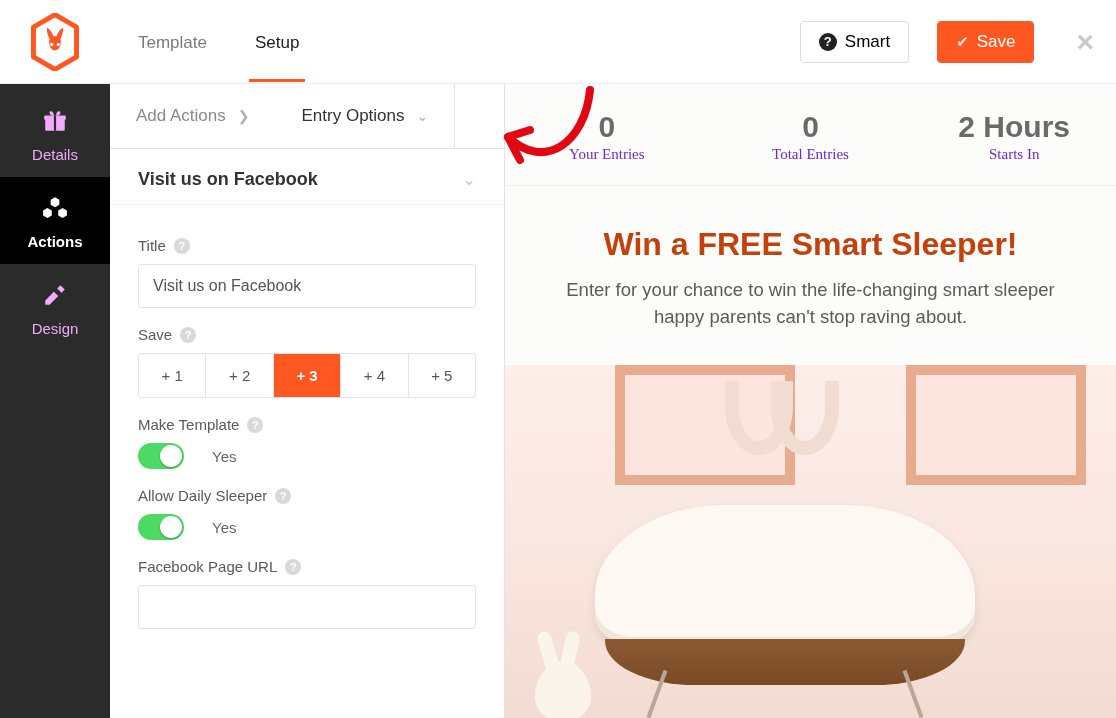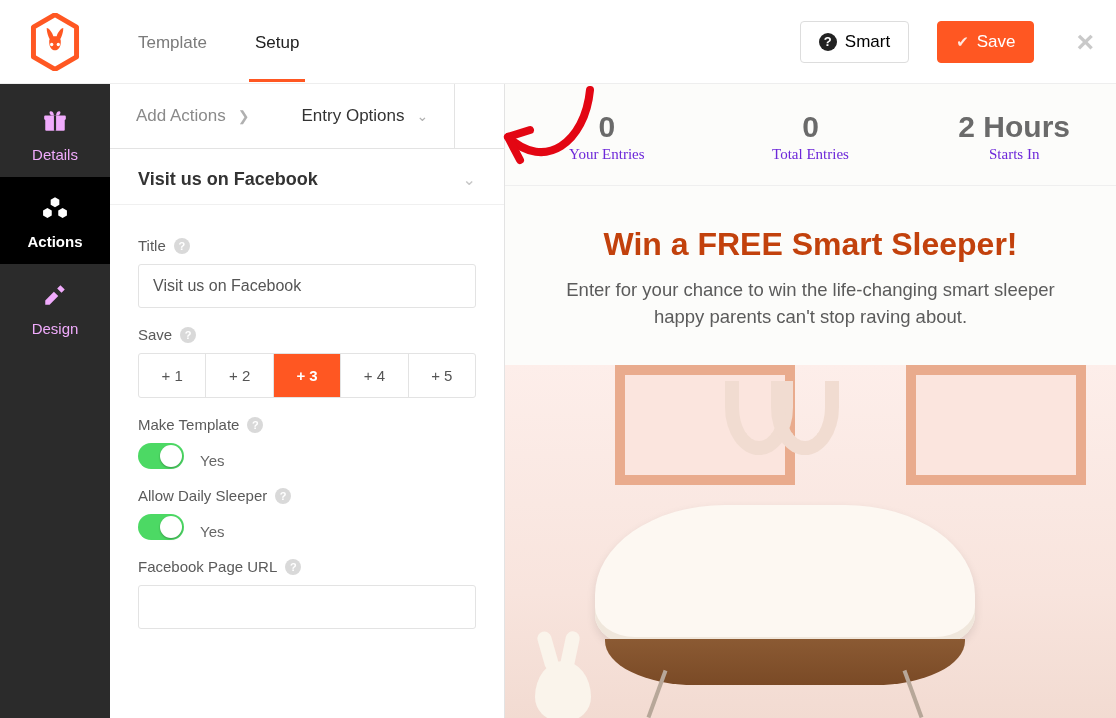--- a/index.html
+++ b/index.html
@@ -47,21 +47,21 @@
   .section-title{font-weight:700;color:#333;font-size:18px;}
   .caret{color:#c7c7c7;font-size:16px;}
   .form{padding:14px 28px;}
   .form-label{display:flex;align-items:center;gap:8px;color:#5a5a5a;font-size:15px;margin-top:18px;margin-bottom:10px;}
   .q{width:16px;height:16px;border-radius:50%;background:#d9d9d9;color:#fff;font-size:11px;display:flex;align-items:center;justify-content:center;font-weight:bold;}
   .input{width:100%;border:1px solid var(--border);border-radius:3px;padding:12px 14px;font-size:16px;color:#555;}
   .btn-row{display:flex;border:1px solid var(--border);border-radius:3px;overflow:hidden;}
   .seg{flex:1;text-align:center;padding:13px 0;font-size:15px;color:#555;border-left:1px solid var(--border);cursor:pointer;}
   .seg:first-child{border-left:none;}
   .seg.on{background:var(--orange);color:#fff;font-weight:600;}
-  .toggle-row{display:flex;align-items:flex-end;gap:16px;}
+  .toggle-row{display:flex;align-items:center;gap:28px;}
   .toggle{width:46px;height:26px;border-radius:13px;background:var(--green);position:relative;cursor:pointer;}
   .toggle::after{content:"";position:absolute;right:2px;top:2px;width:22px;height:22px;border-radius:50%;background:#fff;box-shadow:0 1px 2px rgba(0,0,0,.3);}
   .toggle-label{color:#666;font-size:15px;}
   
   .preview{flex:1;background:#fcfcfa;display:flex;flex-direction:column;}
   .stats{display:flex;background:#fcfcfa;border-bottom:1px solid #efefef;}
   .stat{flex:1;text-align:center;padding:26px 8px 22px;}
   .stat-n{font-size:30px;font-weight:700;color:#6a6a6a;}
   .stat-l{font-size:15px;color:#6d28d9;margin-top:2px;font-family:Liberation Serif, serif;}
   .hero{padding:40px 30px 20px;text-align:center;}

